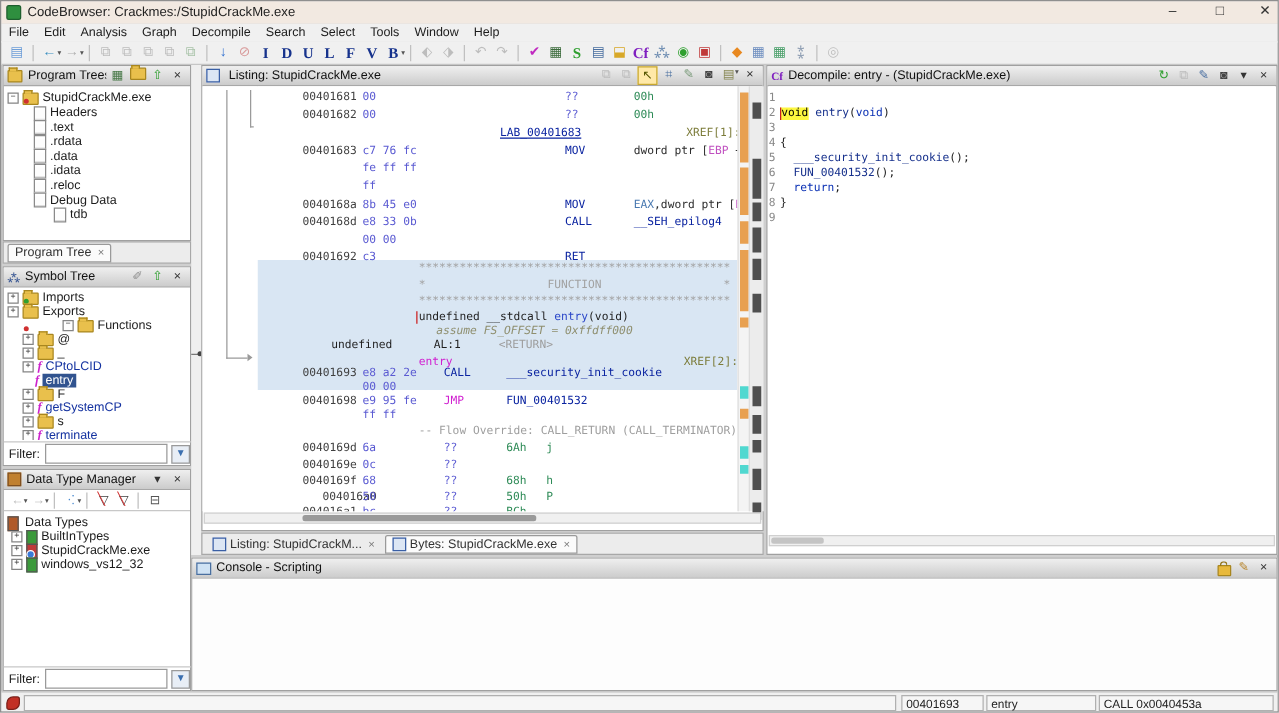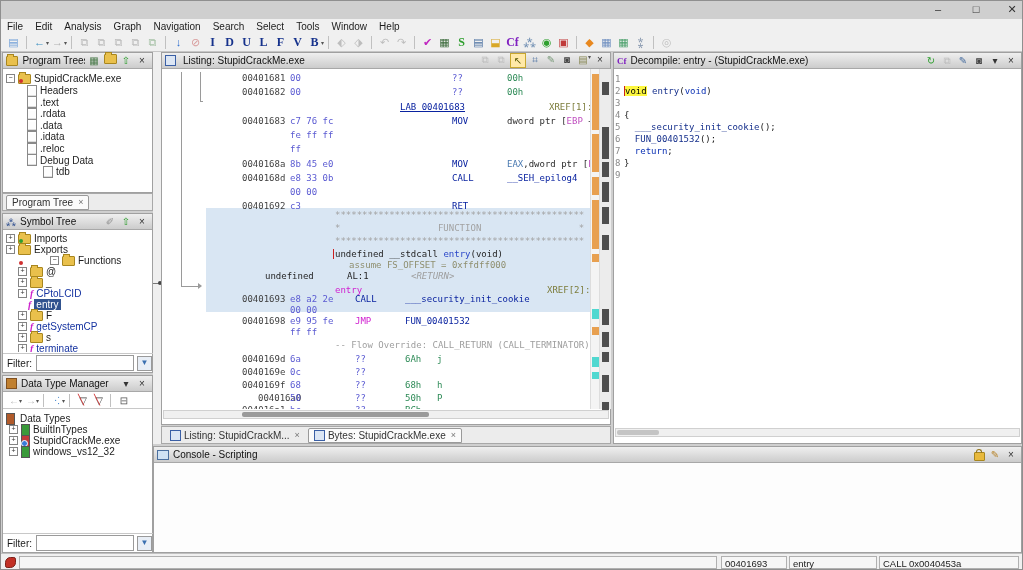--- a/index.html
+++ b/index.html
@@ -69,30 +69,34 @@
   .scroll-track{position:absolute;background:#f0f0f0;border:1px solid #d0d0d0;box-sizing:border-box;}
   .scroll-thumb{position:absolute;background:#9a9a9a;border-radius:2px;}
   .slashed{position:relative;}
   .slashed::after{content:'╲';position:absolute;left:2px;top:-1px;color:#d03030;font-size:10px;}
 </style>
 </head>
 <body>
 
 <div id="win">
 
+  <div class="abs" id="titlebar">
+    <span style="display:inline-block;width:10px;height:10px;background:#2f8f3f;border:1px solid #1f5f2f;border-radius:2px;"></span>
+    <span id="title-text">CodeBrowser: Crackmes:/StupidCrackMe.exe</span>
+  </div>
   <span class="win-ctrl" style="left:922px;">–</span>
   <span class="win-ctrl" style="left:960px;">□</span>
   <span class="win-ctrl" style="left:996px;">✕</span>
 
   <div class="abs" id="menubar">
       <span class="menu-item">File</span>
       <span class="menu-item">Edit</span>
       <span class="menu-item">Analysis</span>
       <span class="menu-item">Graph</span>
-      <span class="menu-item">Navigation</span>
+      <span class="menu-item">Decompile</span>
       <span class="menu-item">Search</span>
       <span class="menu-item">Select</span>
       <span class="menu-item">Tools</span>
       <span class="menu-item">Window</span>
       <span class="menu-item">Help</span>
     </div>
 
   <div class="abs" id="toolbar">
       <span class="tbi" style="color: rgb(111, 159, 216);">▤</span>
       <span class="tsep"></span>
@@ -374,22 +378,22 @@
           <div class="lrow mono" style="top: 61px;"><span class="lseg lc-byt" style="left: 84px;">fe ff ff</span></div>
           <div class="lrow mono" style="top: 75px;"><span class="lseg lc-byt" style="left: 84px;">ff</span></div>
           <div class="lrow mono" style="top: 90px;"><span class="lseg lc-addr" style="left: 36px;">0040168a</span><span class="lseg lc-byt" style="left: 84px;">8b 45 e0</span><span class="lseg lc-mn" style="left: 246px;">MOV</span><span class="lseg" style="left: 301px;"><span class="lc-reg2">EAX</span><span class="lc-op">,dword ptr [</span><span class="lc-reg">EBP</span></span></div>
           <div class="lrow mono" style="top: 104px;"><span class="lseg lc-addr" style="left: 36px;">0040168d</span><span class="lseg lc-byt" style="left: 84px;">e8 33 0b</span><span class="lseg lc-mn" style="left: 246px;">CALL</span><span class="lseg lc-fname" style="left: 301px;">__SEH_epilog4</span></div>
           <div class="lrow mono" style="top: 118px;"><span class="lseg lc-byt" style="left: 84px;">00 00</span></div>
           <div class="lrow mono" style="top: 132px;"><span class="lseg lc-addr" style="left: 36px;">00401692</span><span class="lseg lc-byt" style="left: 84px;">c3</span><span class="lseg lc-mn" style="left: 246px;">RET</span></div>
           <div class="lrow mono" style="top: 141px;"><span class="lseg lc-ban" style="left: 129px;">**********************************************</span></div>
           <div class="lrow mono" style="top: 154px;"><span class="lseg lc-ban" style="left: 129px;">*                  FUNCTION                  *</span></div>
           <div class="lrow mono" style="top: 167px;"><span class="lseg lc-ban" style="left: 129px;">**********************************************</span></div>
           <div class="lrow mono" style="top: 180px;"><span class="lseg" style="left: 129px;"><span class="lc-sig">undefined __stdcall </span><span class="lc-fnb">entry</span><span class="lc-sig">(void)</span></span></div>
-          <div class="lrow mono" style="top: 191px;"><span class="lseg lc-asm" style="left: 143px;">assume FS_OFFSET = 0xffdff000</span></div>
-          <div class="lrow mono" style="top: 202px;"><span class="lseg lc-sig" style="left: 59px;">undefined</span><span class="lseg lc-sig" style="left: 141px;">AL:1</span><span class="lseg lc-gray" style="left: 205px; font-style: italic;">&lt;RETURN&gt;</span></div>
+          <div class="lrow mono" style="top: 191px;"><span class="lseg lc-asm" style="left: 143px; font-style: italic;">assume FS_OFFSET = 0xffdff000</span></div>
+          <div class="lrow mono" style="top: 202px;"><span class="lseg lc-sig" style="left: 59px;">undefined</span><span class="lseg lc-sig" style="left: 141px;">AL:1</span><span class="lseg lc-gray" style="left: 193px;">&lt;RETURN&gt;</span></div>
           <div class="lrow mono" style="top: 216px;"><span class="lseg lc-elab" style="left: 129px;">entry</span><span class="lseg lc-xref" style="left: 341px;">XREF[2]:</span></div>
           <div class="lrow mono" style="top: 225px;"><span class="lseg lc-addr" style="left: 36px;">00401693</span><span class="lseg lc-byt" style="left: 84px;">e8 a2 2e</span><span class="lseg lc-mn" style="left: 149px;">CALL</span><span class="lseg lc-fname" style="left: 199px;">___security_init_cookie</span></div>
           <div class="lrow mono" style="top: 236px;"><span class="lseg lc-byt" style="left: 84px;">00 00</span></div>
           <div class="lrow mono" style="top: 247px;"><span class="lseg lc-addr" style="left: 36px;">00401698</span><span class="lseg lc-byt" style="left: 84px;">e9 95 fe</span><span class="lseg lc-mnj" style="left: 149px;">JMP</span><span class="lseg lc-fname" style="left: 199px;">FUN_00401532</span></div>
           <div class="lrow mono" style="top: 258px;"><span class="lseg lc-byt" style="left: 84px;">ff ff</span></div>
           <div class="lrow mono" style="top: 271px;"><span class="lseg lc-gray" style="left: 129px;">-- Flow Override: CALL_RETURN (CALL_TERMINATOR)</span></div>
           <div class="lrow mono" style="top: 285px;"><span class="lseg lc-addr" style="left: 36px;">0040169d</span><span class="lseg lc-byt" style="left: 84px;">6a</span><span class="lseg lc-byt" style="left: 149px;">??</span><span class="lseg lc-grn" style="left: 199px;">6Ah</span><span class="lseg lc-grn" style="left: 231px;">j</span></div>
           <div class="lrow mono" style="top: 298px;"><span class="lseg lc-addr" style="left: 36px;">0040169e</span><span class="lseg lc-byt" style="left: 84px;">0c</span><span class="lseg lc-byt" style="left: 149px;">??</span><span class="lseg lc-grn" style="left: 199px; margin-top: 44px;">0Ch</span></div>
           <div class="lrow mono" style="top: 311px;"><span class="lseg lc-addr" style="left: 36px;">0040169f</span><span class="lseg lc-byt" style="left: 84px;">68</span><span class="lseg lc-byt" style="left: 149px;">??</span><span class="lseg lc-grn" style="left: 199px;">68h</span><span class="lseg lc-grn" style="left: 231px;">h</span></div>
           <div class="lrow mono" style="top: 324px;"><span class="lseg lc-addr" style="left: 52px;">004016a0</span><span class="lseg lc-byt" style="left: 84px;">50</span><span class="lseg lc-byt" style="left: 149px;">??</span><span class="lseg lc-grn" style="left: 199px;">50h</span><span class="lseg lc-grn" style="left: 231px;">P</span></div>

